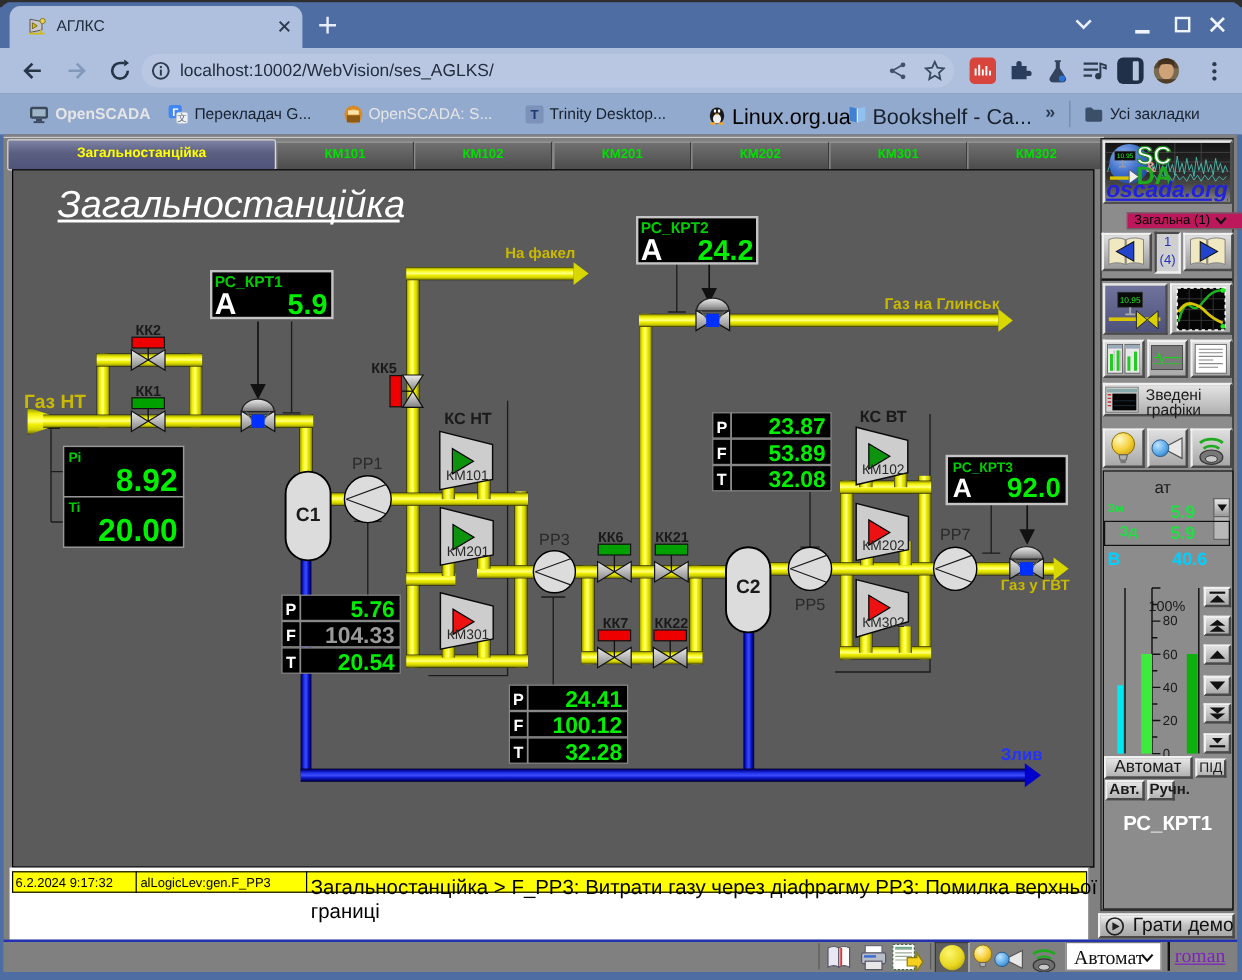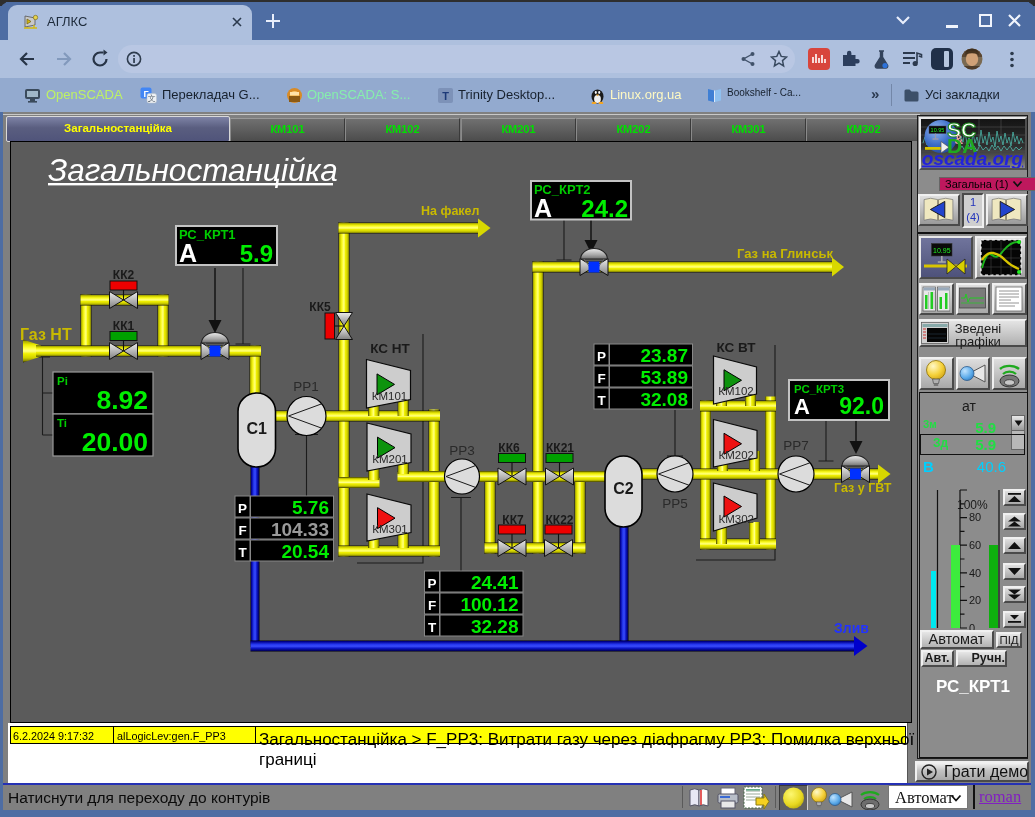--- a/index.html
+++ b/index.html
@@ -50,20 +50,21 @@
     <path d="M16.5 10 A 6.5 6.5 0 1 1 10 3.5 L 13.5 3.5" stroke="#273447" stroke-width="2.2" fill="none"></path>
     <polygon points="13.5,0.5 13.5,6.5 17.5,3.5" fill="#273447"></polygon>
   </svg>
 
   <div class="abs" style="left:118px;top:45px;width:677px;height:28px;background:#b9c7e3;border-radius:14px;"></div>
   <svg class="abs" style="left:126px;top:51px;" width="16" height="16" viewBox="0 0 16 16">
     <circle cx="8" cy="8" r="6.6" stroke="#2e3c4e" stroke-width="1.6" fill="none"></circle>
     <rect x="7.2" y="7" width="1.7" height="5" fill="#2e3c4e"></rect>
     <rect x="7.2" y="4" width="1.7" height="1.8" fill="#2e3c4e"></rect>
   </svg>
+  <div class="abs" style="left:150px;top:51px;font-size:14.5px;color:#222e3d;">localhost:10002/WebVision/ses_AGLKS/</div>
   <svg class="abs" style="left:740px;top:51px;" width="16" height="16" viewBox="0 0 16 16">
     <circle cx="12.5" cy="3" r="2" fill="#41526a"></circle>
       <circle cx="3.5" cy="8" r="2" fill="#41526a"></circle>
       <circle cx="12.5" cy="13" r="2" fill="#41526a"></circle>
     <path d="M12.5 3 L3.5 8 L12.5 13" stroke="#41526a" stroke-width="1.4" fill="none"></path>
   </svg>
   <svg class="abs" style="left:770px;top:50px;" width="18" height="18" viewBox="0 0 18 18">
     <path d="M9 1.5 L11.2 6.4 L16.5 7 L12.5 10.6 L13.6 15.9 L9 13.2 L4.4 15.9 L5.5 10.6 L1.5 7 L6.8 6.4 Z" stroke="#394a60" stroke-width="1.5" fill="none"></path>
   </svg>
 
@@ -108,56 +109,56 @@
   </svg>
 
   <div class="abs" style="left:0;top:78px;width:1035px;height:34px;background:#93aacf;"></div>
   <div id="bookmarks">
       <svg class="abs" style="left:24px;top:87px;" width="17" height="17" viewBox="0 0 17 17">
         <rect x="1" y="2" width="15" height="10" rx="2" fill="#3a4a5c"></rect>
         <rect x="3" y="4" width="11" height="6" fill="#9fb6c8"></rect>
         <rect x="6" y="12" width="5" height="2" fill="#3a4a5c"></rect>
         <rect x="4" y="14" width="9" height="1.6" fill="#3a4a5c"></rect>
       </svg>
-<div class="abs" style="left:46px;top:87px;font-size:13px;color:#bef264;">OpenSCADA</div>
+<div class="abs" style="left:46px;top:87px;font-size:13px;color:#e5e5e5;font-weight:bold;">OpenSCADA</div>
 <svg class="abs" style="left:140px;top:87px;" width="17" height="17" viewBox="0 0 17 17">
         <rect x="0.5" y="0.5" width="11" height="11" rx="2" fill="#4286f5"></rect>
         <text x="6" y="9.5" font-size="9" fill="#fff" text-anchor="middle" font-weight="bold">Г</text>
         <rect x="7" y="6.5" width="9.5" height="9.5" rx="2" fill="#eef1f5" stroke="#b9c0c9" stroke-width="0.5"></rect>
         <text x="11.8" y="14" font-size="8" fill="#5c6670" text-anchor="middle">文</text>
       </svg>
 <div class="abs" style="left:162px;top:87px;font-size:13px;color:#17212e;">Перекладач G...</div>
 <svg class="abs" style="left:286px;top:87px;" width="17" height="17" viewBox="0 0 17 17">
         <circle cx="8.5" cy="8.5" r="7.5" fill="#d98b26"></circle>
         <circle cx="8.5" cy="8.5" r="4.5" fill="#f5c36a"></circle>
         <rect x="3" y="9" width="11" height="6" fill="#8c5a14"></rect>
         <rect x="4" y="5" width="9" height="3" fill="#ffe2a8"></rect>
       </svg>
-<div class="abs" style="left:307px;top:87px;font-size:13px;color:#86efac;">OpenSCADA: S...</div>
+<div class="abs" style="left:307px;top:87px;font-size:13px;color:#e5e5e5;">OpenSCADA: S...</div>
 <svg class="abs" style="left:437px;top:87px;" width="17" height="17" viewBox="0 0 17 17">
         <rect x="1" y="1" width="15" height="15" rx="2" fill="#7d92b8"></rect>
         <text x="8.5" y="12.5" font-size="11" fill="#1d3a78" text-anchor="middle" font-weight="bold">T</text>
       </svg>
 <div class="abs" style="left:458px;top:87px;font-size:13px;color:#17212e;">Trinity Desktop...</div>
 <svg class="abs" style="left:589px;top:87px;" width="17" height="17" viewBox="0 0 17 17">
         <ellipse cx="8.5" cy="9.5" rx="6" ry="7" fill="#1a1a1a"></ellipse>
         <ellipse cx="8.5" cy="12" rx="3.4" ry="4" fill="#f0f0f0"></ellipse>
         <ellipse cx="6.8" cy="5.5" rx="1" ry="1.4" fill="#fff"></ellipse>
         <ellipse cx="10.2" cy="5.5" rx="1" ry="1.4" fill="#fff"></ellipse>
         <polygon points="7,7.5 10,7.5 8.5,9.2" fill="#f5a623"></polygon>
         <ellipse cx="5" cy="16" rx="2.4" ry="1.2" fill="#f5a623"></ellipse>
         <ellipse cx="12" cy="16" rx="2.4" ry="1.2" fill="#f5a623"></ellipse>
       </svg>
-<div class="abs" style="left:610px;top:87px;font-size:13px;color:#fef9c3;">Linux.org.ua</div>
+<div class="abs" style="left:610px;top:87px;font-size:18px;color:#000000;">Linux.org.ua</div>
 <svg class="abs" style="left:706px;top:87px;" width="17" height="17" viewBox="0 0 17 17">
         <path d="M2 2 L8 3.5 L8 15 L2 13.5 Z" fill="#3f7fd4"></path>
         <path d="M15 2 L9 3.5 L9 15 L15 13.5 Z" fill="#8fc0ef"></path>
         <path d="M8 3.5 L8.5 3.4 L9 3.5 L9 15 L8.5 14.9 L8 15 Z" fill="#dce9f8"></path>
       </svg>
-<div class="abs" style="left:727px;top:87px;font-size:10px;color:#17212e;">Bookshelf - Ca...</div>
+<div class="abs" style="left:727px;top:87px;font-size:18px;color:#17212e;">Bookshelf - Ca...</div>
 <div class="abs" style="left:871px;top:85px;font-size:15px;color:#2b3a50;font-weight:bold;">»</div>
 <div class="abs" style="left:891px;top:84px;width:1px;height:22px;background:#7387a8;"></div>
 <svg class="abs" style="left:903px;top:87px;" width="17" height="17" viewBox="0 0 17 17">
         <path d="M1.5 4 A1.5 1.5 0 0 1 3 2.5 L6.5 2.5 L8.5 4.5 L14 4.5 A1.5 1.5 0 0 1 15.5 6 L15.5 13 A1.5 1.5 0 0 1 14 14.5 L3 14.5 A1.5 1.5 0 0 1 1.5 13 Z" fill="#3c4f68"></path>
       </svg>
 <div class="abs" style="left:925px;top:87px;font-size:13px;color:#17212e;">Усі закладки</div>
     </div>
 
   <div class="abs" style="left:3px;top:112px;width:1028px;height:698px;background:#808080;"></div>
 
@@ -589,21 +590,21 @@
 <div class="abs" style="left:940px;top:419px;width:56px;font-size:15px;font-weight:bold;color:#22dd44;text-align:right;">5.9</div>
 <div class="abs" style="left:1011px;top:415px;width:14px;height:35px;background:#b8b8b8;border:1px solid #666;box-sizing:border-box;"></div>
 <div class="abs" style="left:1011px;top:415px;width:14px;height:16px;background:linear-gradient(180deg,#e8e8e8,#9a9a9a);border:1px solid #666;box-sizing:border-box;"></div>
 <svg class="abs" style="left:1013.5px;top:420px;" width="9" height="7" viewBox="0 0 9 7">
         <polygon points="0.5,0.5 8.5,0.5 4.5,6" fill="#111"></polygon>
       </svg>
 <div class="abs" style="left:920px;top:433.5px;width:105px;height:21px;border:1px solid #111;box-sizing:border-box;"></div>
 <div class="abs" style="left:933px;top:436px;font-size:12px;font-weight:bold;color:#22dd44;">Зд</div>
 <div class="abs" style="left:940px;top:436px;width:56px;font-size:15px;font-weight:bold;color:#22dd44;text-align:right;">5.9</div>
 <div class="abs" style="left:923px;top:458px;font-size:15px;font-weight:bold;color:#00d0ff;">В</div>
-<div class="abs" style="left:940px;top:458px;width:66px;font-size:15px;font-weight:normal;color:#00d0ff;text-align:right;">40.6</div>
+<div class="abs" style="left:940px;top:458px;width:66px;font-size:15px;font-weight:bold;color:#00d0ff;text-align:right;">40.6</div>
 <div class="abs" style="left:957px;top:498px;font-size:12px;color:#1a1a1a;">100%</div>
 <svg class="abs" style="left:925px;top:488px;" width="80" height="147" viewBox="0 0 80 147">
         <path d="M35 2 L35 140 M12.5 2 L12.5 140 M74 2 L74 140" stroke="#111" stroke-width="1.2" fill="none"></path>
         <path d="M35 140.0 L42 140.0 M35 126.2 L39.5 126.2 M35 112.4 L42 112.4 M35 98.6 L39.5 98.6 M35 84.8 L42 84.8 M35 71.0 L39.5 71.0 M35 57.2 L42 57.2 M35 43.4 L39.5 43.4 M35 29.6 L42 29.6 M35 15.8 L39.5 15.8 M35 2.0 L42 2.0" stroke="#111" stroke-width="1.2"></path>
         <text x="44" y="143.5" font-size="11" fill="#1a1a1a">0</text>
         <text x="44" y="116" font-size="11" fill="#1a1a1a">20</text>
         <text x="44" y="89" font-size="11" fill="#1a1a1a">40</text>
         <text x="44" y="61" font-size="11" fill="#1a1a1a">60</text>
         <text x="44" y="33" font-size="11" fill="#1a1a1a">80</text>
         <rect x="6" y="83" width="5" height="57" fill="#00e8f0"></rect>
@@ -634,33 +635,32 @@
         <polygon points="2,5.5 15,5.5 8.5,10.5" fill="#111"></polygon>
       </svg>
 <div class="abs" style="left:1003px;top:611px;width:23px;height:17px;border:2px solid;border-color:#f0f0f0 #4a4a4a #4a4a4a #f0f0f0;background:linear-gradient(180deg,#e0e0e0,#a8a8a8);box-sizing:border-box;"></div>
 <svg class="abs" style="left:1006px;top:613.5px;" width="17" height="11" viewBox="0 0 17 11">
         <polygon points="4,1 13,1 8.5,5.5" fill="#111"></polygon>
         <rect x="2" y="7" width="13" height="1.8" fill="#111"></rect>
       </svg>
 <div class="abs" style="left:919.5px;top:630px;width:74px;height:19px;border:2px solid;border-color:#f0f0f0 #4a4a4a #4a4a4a #f0f0f0;background:linear-gradient(180deg,#e6e6e6,#b2b2b2);box-sizing:border-box;text-align:center;font-size:14.5px;color:#1a1a1a;line-height:15px;">Автомат</div>
 <div class="abs" style="left:996px;top:632px;width:26px;height:16px;border:2px solid;border-color:#f0f0f0 #4a4a4a #4a4a4a #f0f0f0;background:linear-gradient(180deg,#e6e6e6,#b2b2b2);box-sizing:border-box;text-align:center;font-size:11.5px;color:#1a1a1a;line-height:12px;">ПІД</div>
 <div class="abs" style="left:920.5px;top:650px;width:33px;height:17px;border:2px solid;border-color:#f0f0f0 #4a4a4a #4a4a4a #f0f0f0;background:linear-gradient(180deg,#e6e6e6,#b2b2b2);box-sizing:border-box;text-align:center;font-size:12.5px;font-weight:bold;color:#1a1a1a;line-height:13px;">Авт.</div>
-<div class="abs" style="left:956px;top:650px;width:51px;height:17px;border:2px solid;border-color:#f0f0f0 #4a4a4a #4a4a4a #f0f0f0;background:linear-gradient(180deg,#e6e6e6,#b2b2b2);box-sizing:border-box;text-align:right;font-size:12.5px;font-weight:bold;color:#1a1a1a;line-height:13px;">Ручн.</div>
+<div class="abs" style="left:956px;top:650px;width:23px;height:17px;border:2px solid;border-color:#f0f0f0 #4a4a4a #4a4a4a #f0f0f0;background:linear-gradient(180deg,#e6e6e6,#b2b2b2);box-sizing:border-box;text-align:center;font-size:12.5px;font-weight:bold;color:#1a1a1a;line-height:13px;">Ручн.</div>
 <div class="abs" style="left:919px;top:677px;width:108px;font-size:17px;font-weight:bold;color:#fff;text-align:center;">РС_КРТ1</div>
 <div class="abs" style="left:915px;top:761px;width:114px;height:21px;border:2px solid;border-color:#f0f0f0 #4a4a4a #4a4a4a #f0f0f0;background:linear-gradient(180deg,#f2f2f2,#c2c2c2 45%,#a8a8a8);box-sizing:border-box;"></div>
 <svg class="abs" style="left:921px;top:763.5px;" width="16" height="16" viewBox="0 0 16 16">
         <circle cx="8" cy="8" r="7" fill="none" stroke="#222" stroke-width="1.4"></circle>
         <polygon points="6,4.5 6,11.5 12,8" fill="#222"></polygon>
       </svg>
 <div class="abs" style="left:944px;top:763px;font-size:16px;color:#111;">Грати демо</div>
     </div>
 
   <div class="abs" style="left:3px;top:783px;width:1028px;height:2px;background:#2531b4;"></div>
   <div class="abs" style="left:3px;top:785px;width:1028px;height:25px;background:#808080;"></div>
-  <div class="abs" style="left:8px;top:789px;font-size:15.5px;color:#0a0a0a;">Натиснути для переходу до контурів</div>
   <div id="statusicons">
       <div class="abs" style="left:682px;top:786px;width:1px;height:22px;background:#5a5a5a;"></div>
 <svg class="abs" style="left:687px;top:786px;" width="24" height="24" viewBox="0 0 24 24">
 <path d="M3 4 Q8 1.5 12 4 L12 20 Q8 17.5 3 20 Z" fill="#e8e8f4" stroke="#556" stroke-width="1"></path>
 <path d="M21 4 Q16 1.5 12 4 L12 20 Q16 17.5 21 20 Z" fill="#fcfcfc" stroke="#556" stroke-width="1"></path>
 <path d="M14 4 L14 19" stroke="#d33" stroke-width="1.6"></path>
 </svg>
 <svg class="abs" style="left:715px;top:786px;" width="26" height="24" viewBox="0 0 26 24">
 <rect x="6" y="2" width="14" height="7" fill="#fff" stroke="#667" stroke-width="1"></rect>
 <rect x="3" y="8" width="20" height="9" rx="1.5" fill="#b8bec8" stroke="#556" stroke-width="1"></rect>

